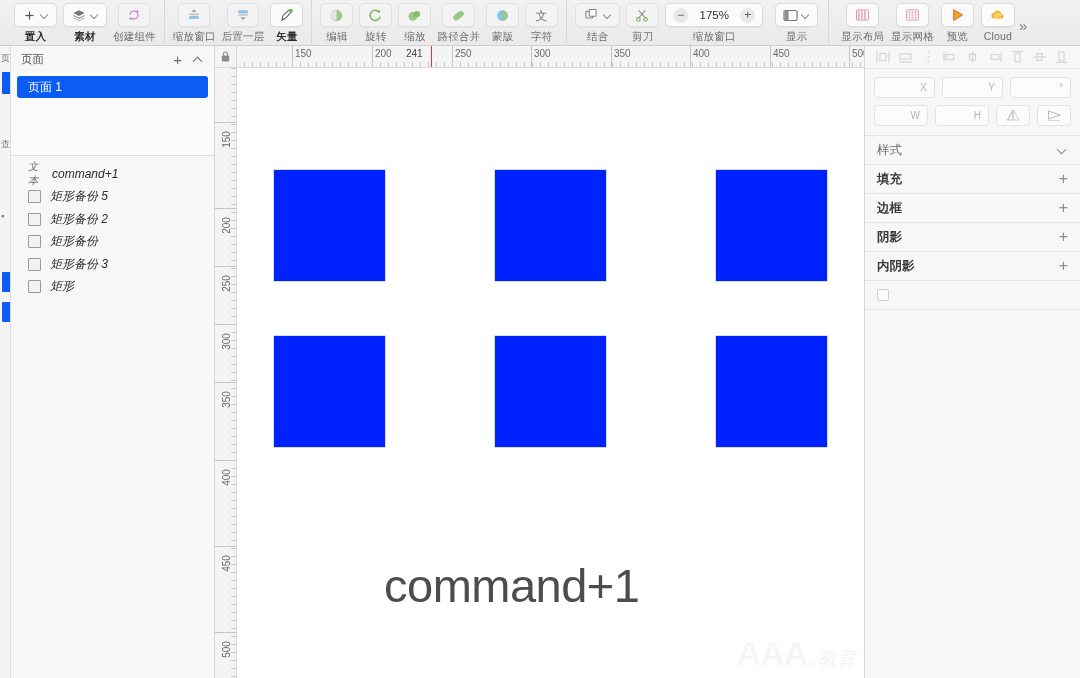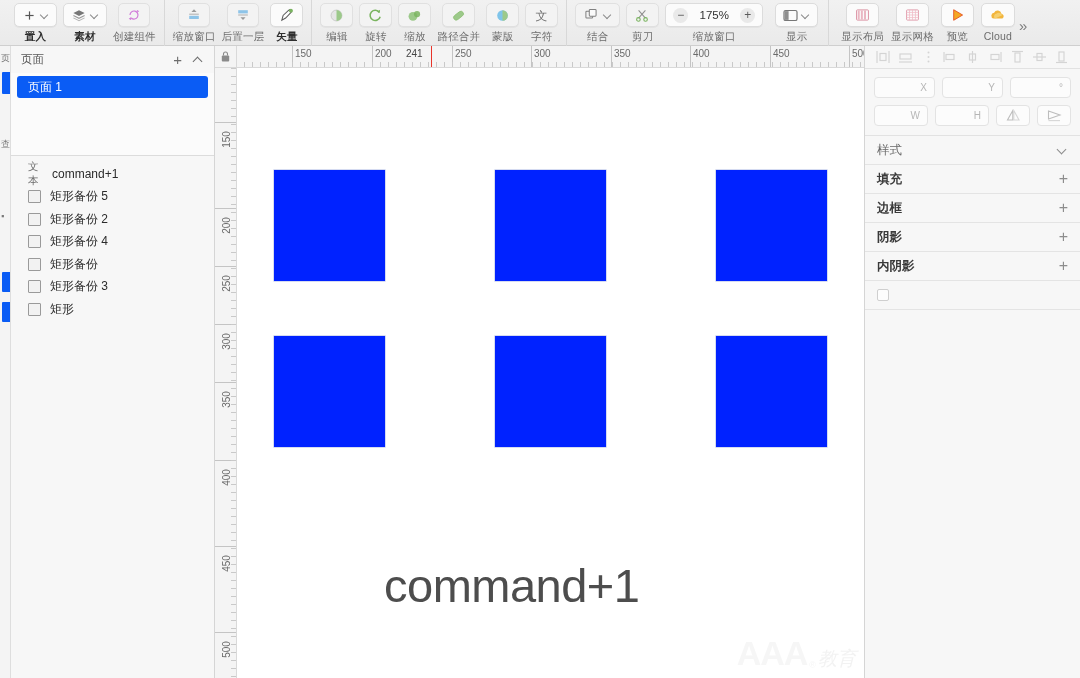--- a/index.html
+++ b/index.html
@@ -77,21 +77,21 @@
     border-left: 1.4px solid #6d6d6d; border-top: 1.4px solid #6d6d6d;
     transform: rotate(45deg);
   }
   .pages-box { background:#fbfbfb; height: 82px; padding: 3px 6px 0 6px; }
   .page-item {
     height: 22px; border-radius: 3px; display:flex; align-items:center;
     padding-left: 11px; font-size: 12px; color:#333;
   }
   .page-item.sel { background: #0a5cf5; color: #fff; }
   .pages-div { height:1px; background:#dcdcdc; }
-  .layers { padding-top: 7px; }
+  .layers { padding-top: 7px; font-style: italic; }
   .layer-row {
     height: 22.5px; display:flex; align-items:center; padding-left: 17px;
     font-size: 12px; color:#2e2e2e; gap: 9px;
   }
   .lay-tag { font-size: 10.5px; color:#6b6b6b; width: 15px; }
   .lay-sq {
     width: 13px; height: 13px; border: 1.3px solid #9a9a9a;
     background: #f2f2f2; border-radius: 1px; flex: none;
   }
   .lay-name { font-size: 12px; color:#2b2b2b; }
@@ -424,24 +424,20 @@
           <span class="lay-tag">文本</span>
                      <span class="lay-name">command+1</span>
         </div>
         <div class="layer-row">
           <span class="lay-sq"></span>
                      <span class="lay-name">矩形备份 5</span>
         </div>
         <div class="layer-row">
           <span class="lay-sq"></span>
                      <span class="lay-name">矩形备份 2</span>
-        </div>
-        <div class="layer-row">
-          <span class="lay-sq"></span>
-                     <span class="lay-name">矩形备份 4</span>
         </div>
         <div class="layer-row">
           <span class="lay-sq"></span>
                      <span class="lay-name">矩形备份</span>
         </div>
         <div class="layer-row">
           <span class="lay-sq"></span>
                      <span class="lay-name">矩形备份 3</span>
         </div>
         <div class="layer-row">

